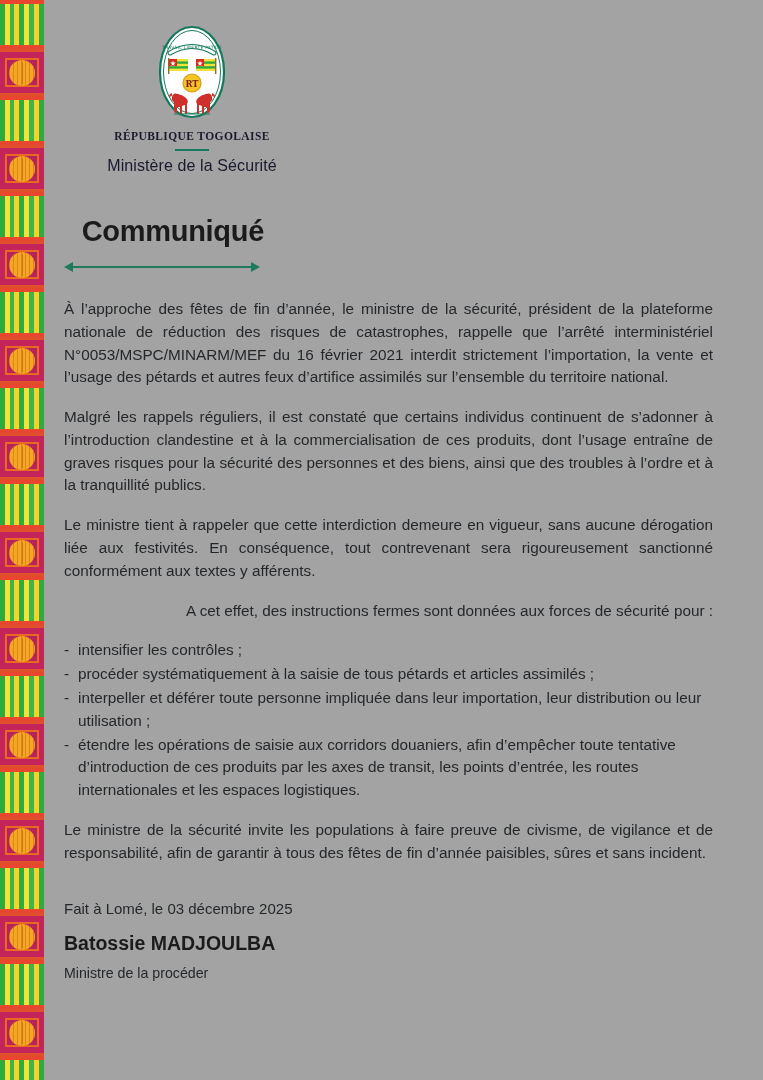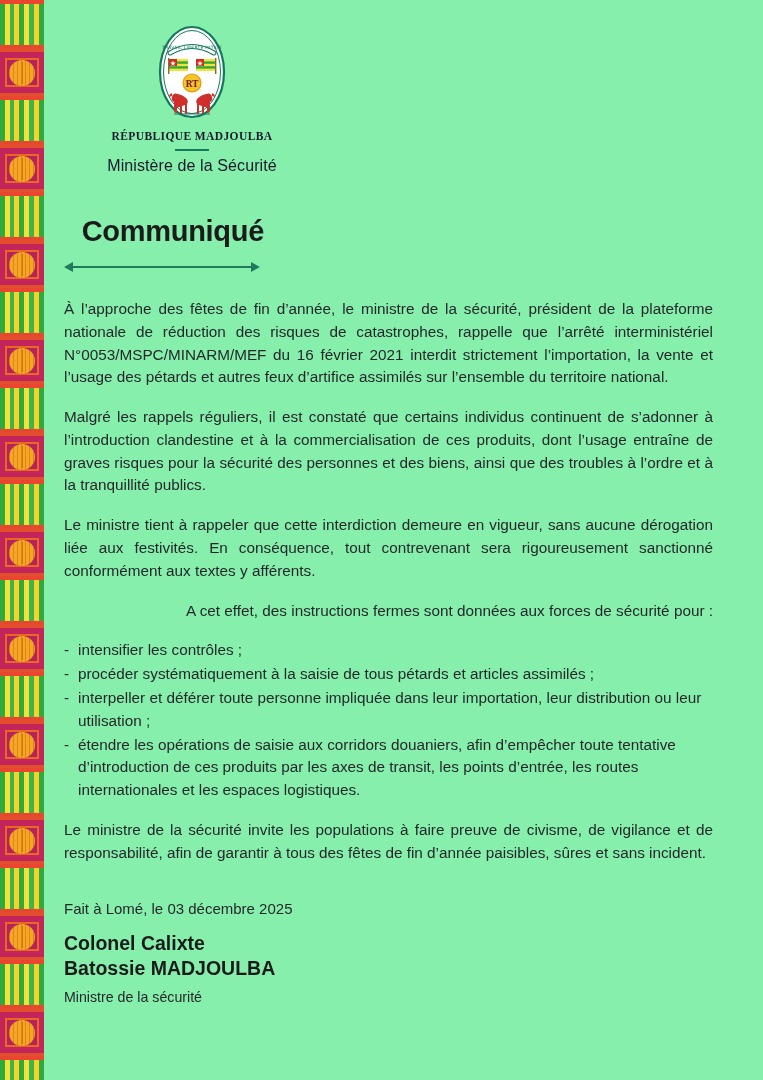--- a/index.html
+++ b/index.html
@@ -12,21 +12,21 @@
     height: 1080px;
     overflow: hidden;
     font-family: "Liberation Sans", sans-serif;
     color: #222222;
   }
 
   .page {
     position: relative;
     width: 763px;
     height: 1080px;
-    background: #86efac;
+    background: #a3a3a3;
     box-sizing: border-box;
   }
 
   
   .kente-border {
     position: absolute;
     left: 0;
     top: 0;
     width: 44px;
     height: 1080px;
@@ -386,21 +386,21 @@
         <g fill="#d0302c">
           <path d="M30 72 q-5 -2 -6 3 q-1 4 2 5 l0 8 q0 3 2 3 l1 0 0 -6 3 0 0 7 2 0 0 -8 3 -1 0 9 2 0 0 -10 q2 -3 -1 -6 q-3 -3 -8 -4 z"></path>
           <path d="M24 71 q-3 1 -3 4 l3 -1 z"></path>
           <path d="M58 72 q5 -2 6 3 q1 4 -2 5 l0 8 q0 3 -2 3 l-1 0 0 -6 -3 0 0 7 -2 0 0 -8 -3 -1 0 9 -2 0 0 -10 q-2 -3 1 -6 q3 -3 8 -4 z"></path>
           <path d="M64 71 q3 1 3 4 l-3 -1 z"></path>
         </g>
 
         <path d="M26 92 L62 92" stroke="#14795c" stroke-width="1" fill="none"></path>
       </svg>
 
-      <div class="republic-name">RÉPUBLIQUE MADJOULBA</div>
+      <div class="republic-name">RÉPUBLIQUE TOGOLAISE</div>
       <div class="head-rule"></div>
       <div class="ministry-name">Ministère de la Sécurité</div>
     </div>
 
     <div class="title-block">
       <div class="doc-title">Communiqué</div>
       <div class="title-rule">
         <span class="cap-l"></span>
         <span class="bar"></span>
         <span class="cap-r"></span>
@@ -430,19 +430,18 @@
           <span class="dash">-</span>
           <span>étendre les opérations de saisie aux corridors douaniers, afin d’empêcher toute tentative d’introduction de ces produits par les axes de transit, les points d’entrée, les routes internationales et les espaces logistiques.</span>
         </li>
       </ul>
 
       <p>Le ministre de la sécurité invite les populations à faire preuve de civisme, de vigilance et de responsabilité, afin de garantir à tous des fêtes de fin d’année paisibles, sûres et sans incident.</p>
     </div>
 
     <div class="signature">
       <div class="sig-place">Fait à Lomé, le 03 décembre 2025</div>
-      <div class="sig-name">Colonel Calixte</div>
       <div class="sig-name">Batossie MADJOULBA</div>
-      <div class="sig-role">Ministre de la sécurité</div>
+      <div class="sig-role">Ministre de la procéder</div>
     </div>
 
   </div>
 </div>
 
 </body></html>

